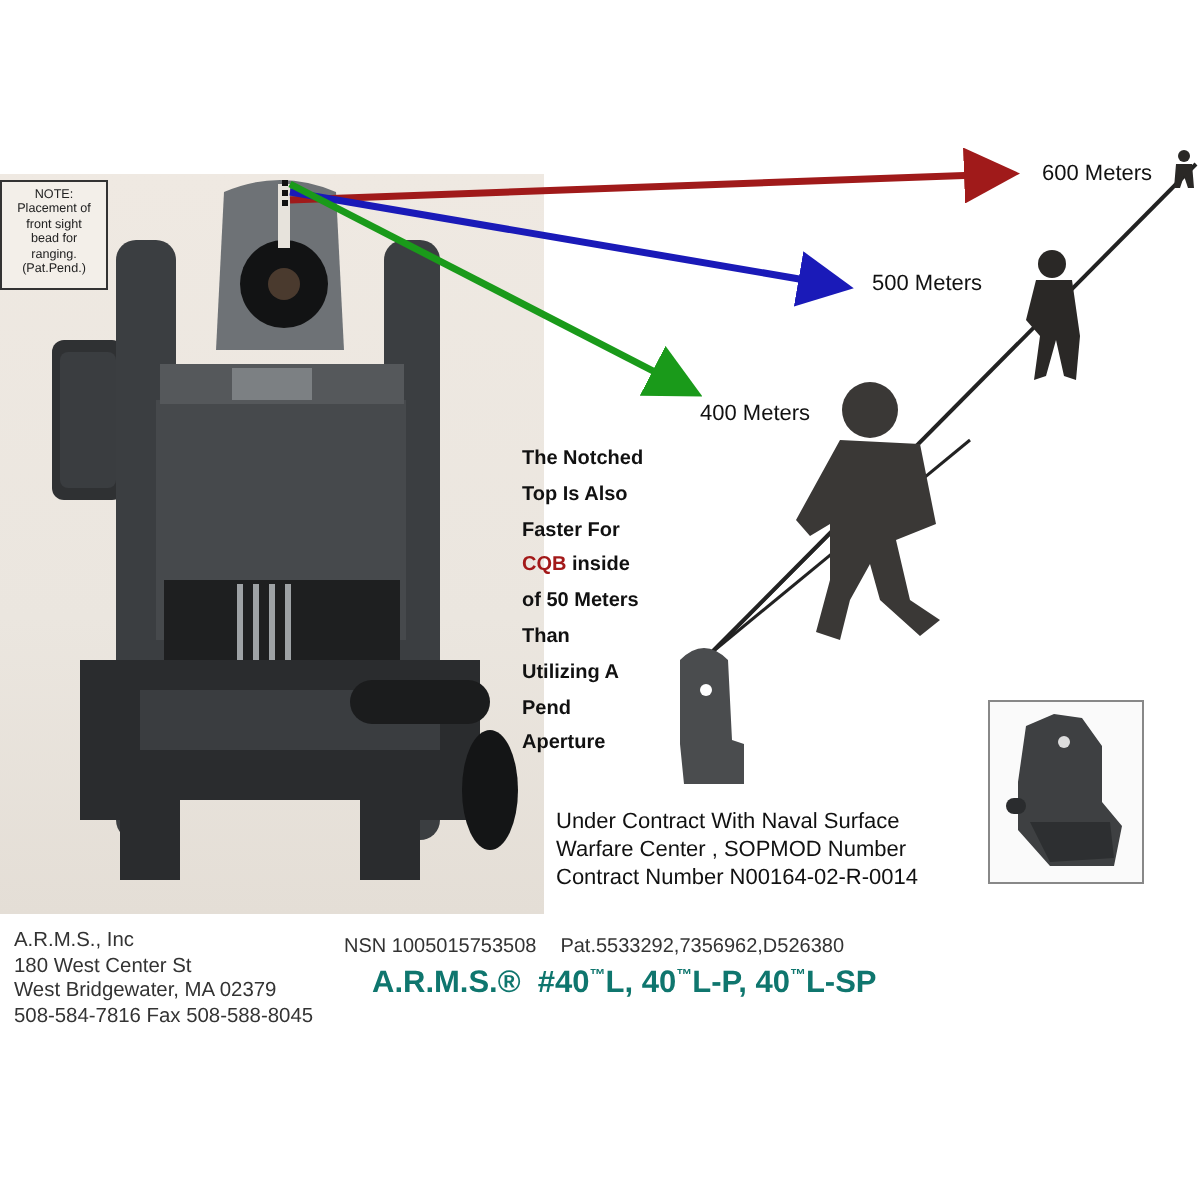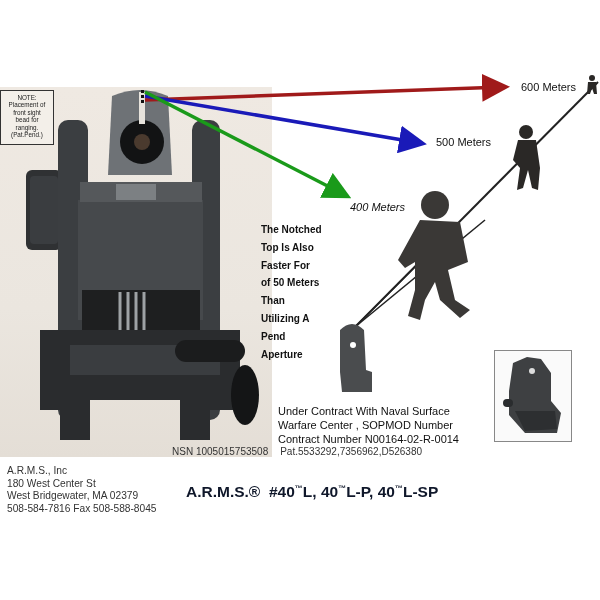--- a/index.html
+++ b/index.html
@@ -17,21 +17,21 @@
       font-size: 6.3px; line-height: 7.4px; text-align: center; color: #222;
       padding-top: 3px; z-index: 5;
     }
     .note span { display: block; }
 
     .sight-svg { position: absolute; left: 0; top: 0; width: 600px; height: 600px; pointer-events: none; }
 
     .label { position: absolute; font-size: 11px; color: #111; white-space: nowrap; }
     .lbl-600 { left: 521px; top: 81px; }
     .lbl-500 { left: 436px; top: 136px; text-align: right; }
-    .lbl-400 { left: 350px; top: 201px; font-style: italic; }
+    .lbl-400 { left: 350px; top: 201px; }
 
     .claim {
       position: absolute; left: 261px; top: 221px; width: 140px;
       font-weight: bold; font-size: 10px; line-height: 17.8px; color: #111;
     }
     .claim .cqb { color: #a31919; }
 
     .contract {
       position: absolute; left: 278px; top: 404px;
       font-size: 11px; line-height: 14px; color: #111; white-space: nowrap;
@@ -39,25 +39,25 @@
 
     .inset {
       position: absolute; left: 494px; top: 350px; width: 78px; height: 92px;
       border: 1px solid #888; background: #fafafa;
     }
 
     .address {
       position: absolute; left: 7px; top: 465px;
       font-size: 10.2px; line-height: 12.6px; color: #333;
     }
-    .nsn { position: absolute; left: 172px; top: 446px; font-size: 10px; color: #333; white-space: nowrap; }
+    .nsn { position: absolute; left: 172px; top: 468px; font-size: 10px; color: #333; white-space: nowrap; }
     .nsn .pat { margin-left: 12px; }
     .model {
       position: absolute; left: 186px; top: 483px;
-      font-weight: bold; font-size: 15.5px; color: #0f172a; white-space: nowrap;
+      font-weight: bold; font-size: 15.5px; color: #0f766e; white-space: nowrap;
     }
     .model sup { font-size: 8px; vertical-align: 6px; }
   </style>
 </head>
 <body>
 
 <div class="photo">
   <svg width="272" height="370" viewBox="0 87 272 370">
 
     <rect x="26" y="170" width="36" height="80" rx="6" fill="#2f3133"></rect>
@@ -150,20 +150,21 @@
 </svg>
 
 <div class="label lbl-600">600 Meters</div>
 <div class="label lbl-500">500 Meters</div>
 <div class="label lbl-400">400 Meters</div>
 
 <div class="claim">
   <div>The Notched</div>
   <div>Top Is Also</div>
   <div>Faster For</div>
+  <div><span class="cqb">CQB</span><span> inside</span></div>
   <div>of 50 Meters</div>
   <div>Than</div>
   <div>Utilizing A</div>
   <div>Pend</div>
   <div>Aperture</div>
 </div>
 
 <div class="contract">
   <div>Under Contract With Naval Surface</div>
   <div>Warfare Center , SOPMOD Number</div>

